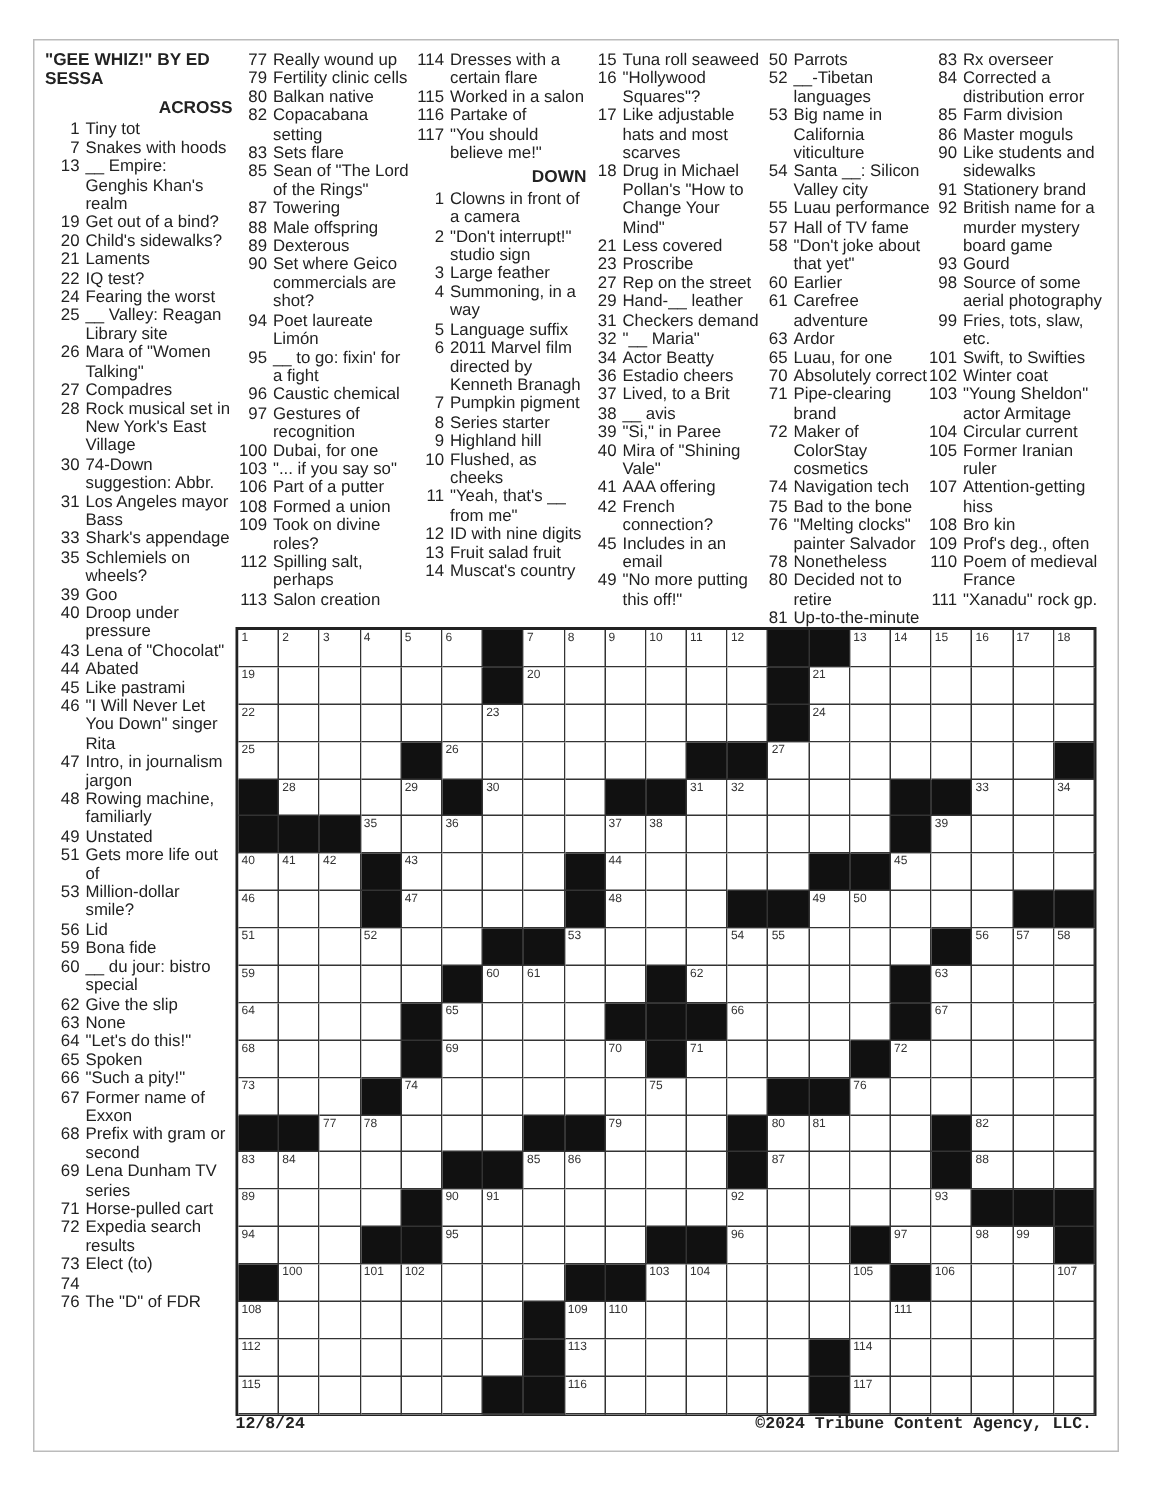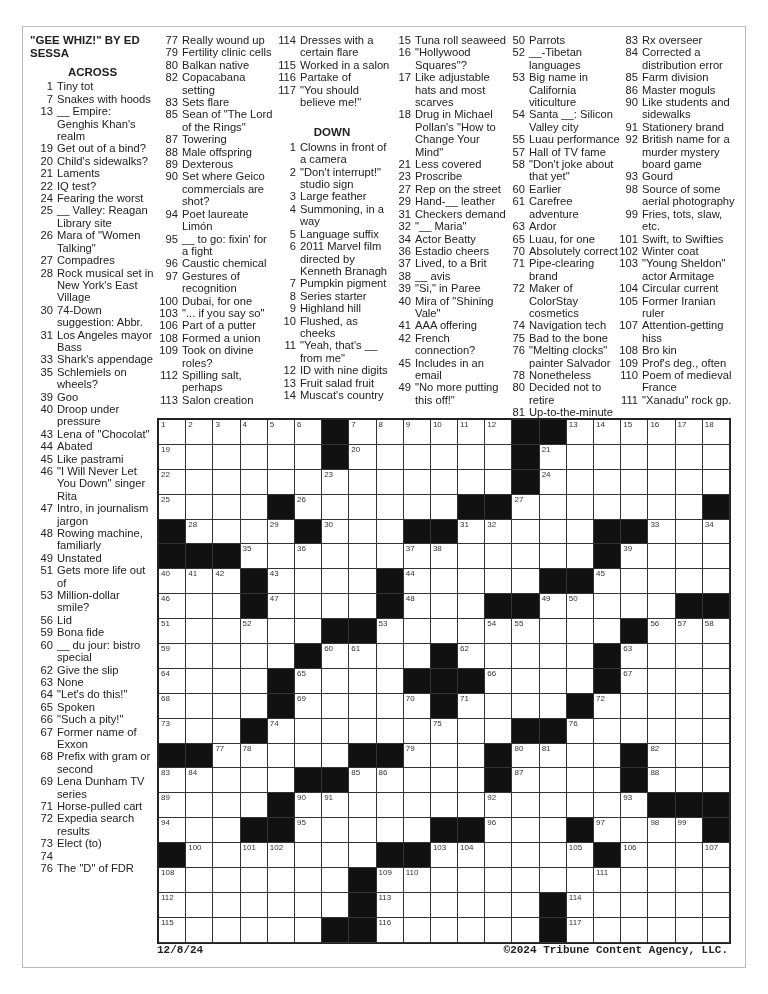--- a/index.html
+++ b/index.html
@@ -1,21 +1,21 @@
 <!DOCTYPE html>
 <html><head>
 <meta charset="utf-8">
 <style>
   html,body{margin:0;padding:0;background:#fff;}
   body{width:768px;height:994px;position:relative;overflow:hidden;font-family:"Liberation Sans",sans-serif;color:#222;}
   .page{position:absolute;left:22px;top:26px;width:722px;height:940px;border:1px solid #bbb;}
   .cols{position:absolute;left:30px;top:34px;width:710px;height:380px;}
   .col{position:absolute;top:0;font-size:11.2px;line-height:12.4px;}
   .title{font-weight:bold;font-size:11.5px;line-height:13px;margin-bottom:6px;}
-  .hdr{font-weight:bold;text-align:center;font-size:11.5px;margin:5px 0 2px;}
+  .hdr{font-weight:bold;text-align:right;font-size:11.5px;margin:5px 0 2px;}
   .clue{display:flex;}
   .num{width:23px;text-align:right;padding-right:4px;flex:none;}
   .txt{flex:1;}
   .grid{position:absolute;left:157px;top:418px;display:grid;grid-template-columns:repeat(21,27.2px);grid-auto-rows:24.9px;border:2px solid #222;border-right-width:1px;border-bottom-width:1px;}
   .cell{border-right:1px solid #333;border-bottom:1px solid #333;position:relative;background:#fff;}
   .cell.b{background:#111;}
   .cell .n{position:absolute;left:2px;top:1px;font-size:8px;line-height:8px;color:#333;}
   .foot-l{position:absolute;left:157px;top:944px;font-size:11px;font-weight:bold;font-family:Liberation Mono, monospace;}
   .foot-r{position:absolute;right:40px;top:944px;font-size:11px;font-weight:bold;font-family:Liberation Mono, monospace;}
 </style>
@@ -302,21 +302,21 @@
         </div>
         <div class="clue">
           <span class="num">116</span>
           <span class="txt">Partake of</span>
         </div>
         <div class="clue">
           <span class="num">117</span>
           <span class="txt">"You should believe me!"</span>
         </div>
       </div>
-    <div class="hdr" style="margin-top:18px;">DOWN</div>
+    <div class="hdr" style="margin-top:4px;">DOWN</div>
     <div>
         <div class="clue">
           <span class="num">1</span>
           <span class="txt">Clowns in front of a camera</span>
         </div>
         <div class="clue">
           <span class="num">2</span>
           <span class="txt">"Don't interrupt!" studio sign</span>
         </div>
         <div class="clue">

